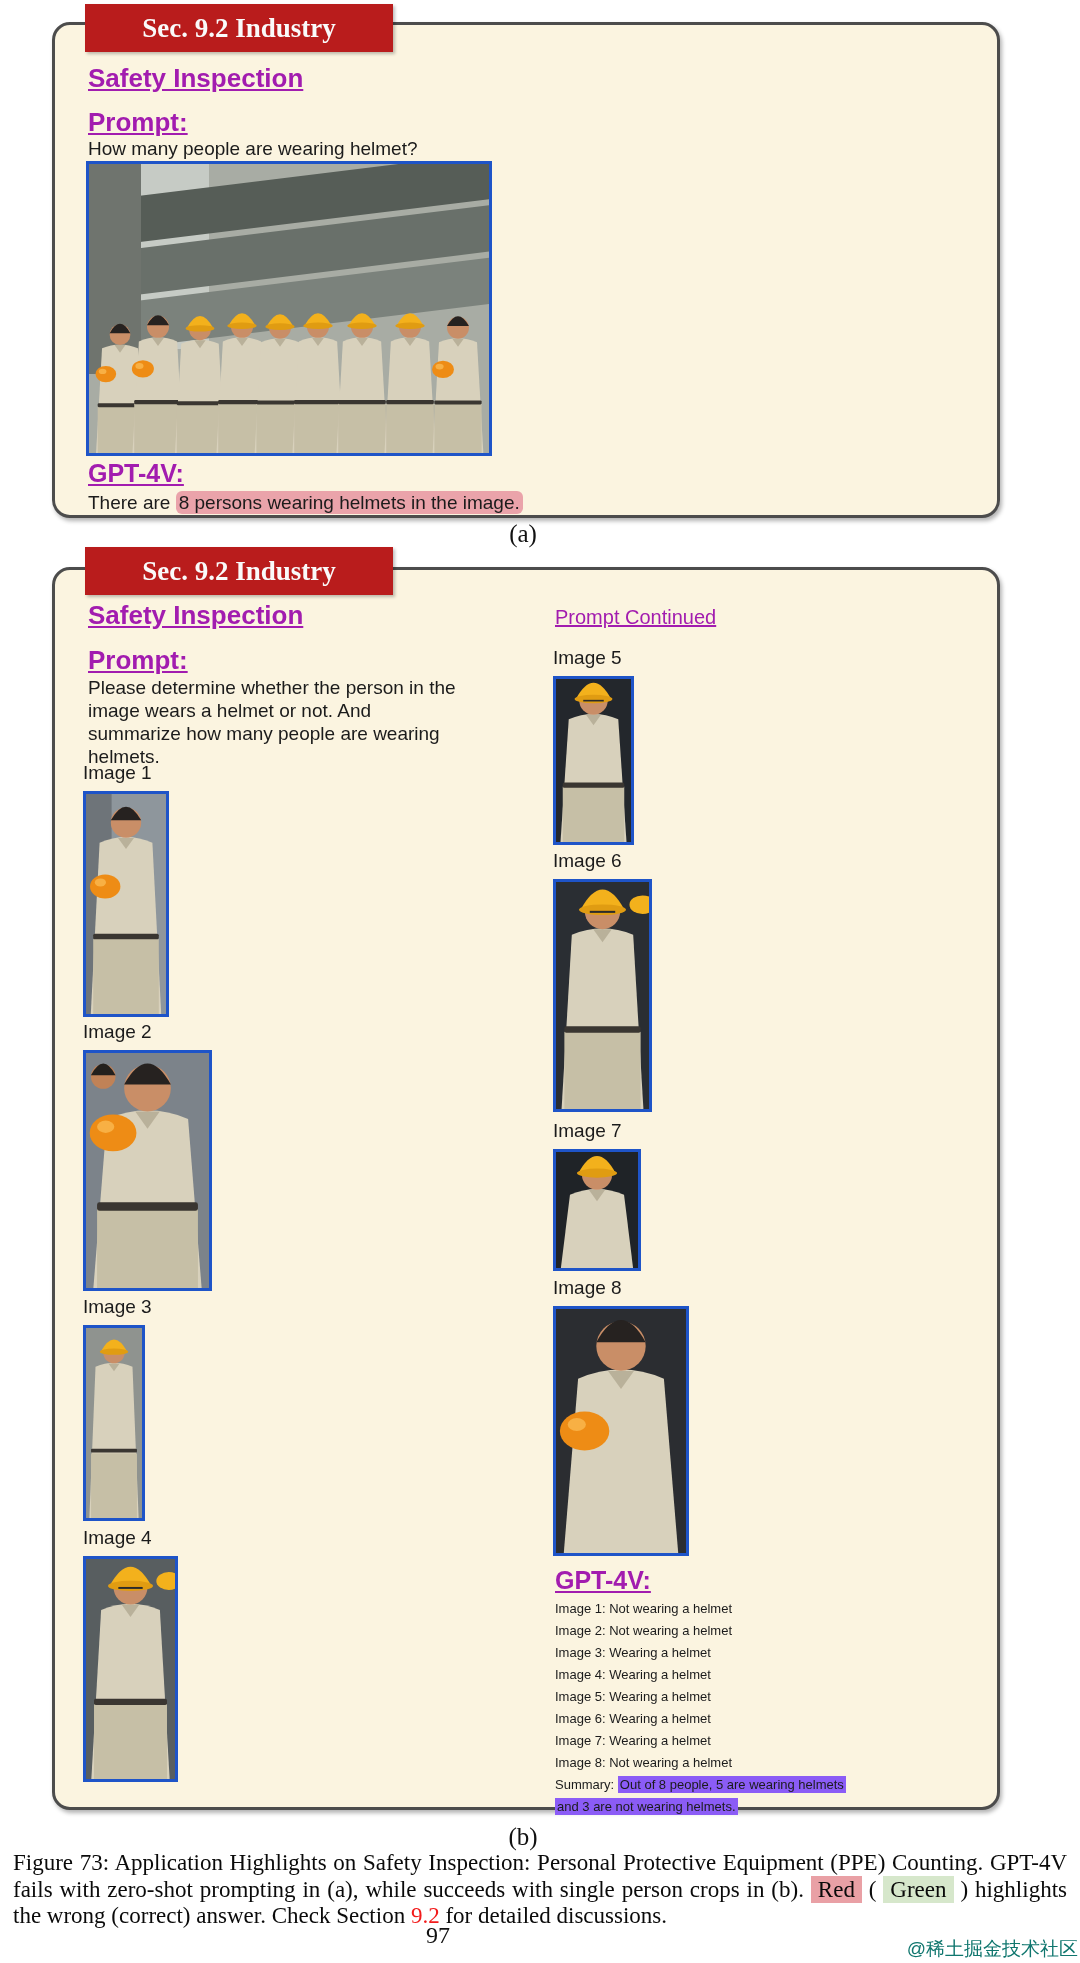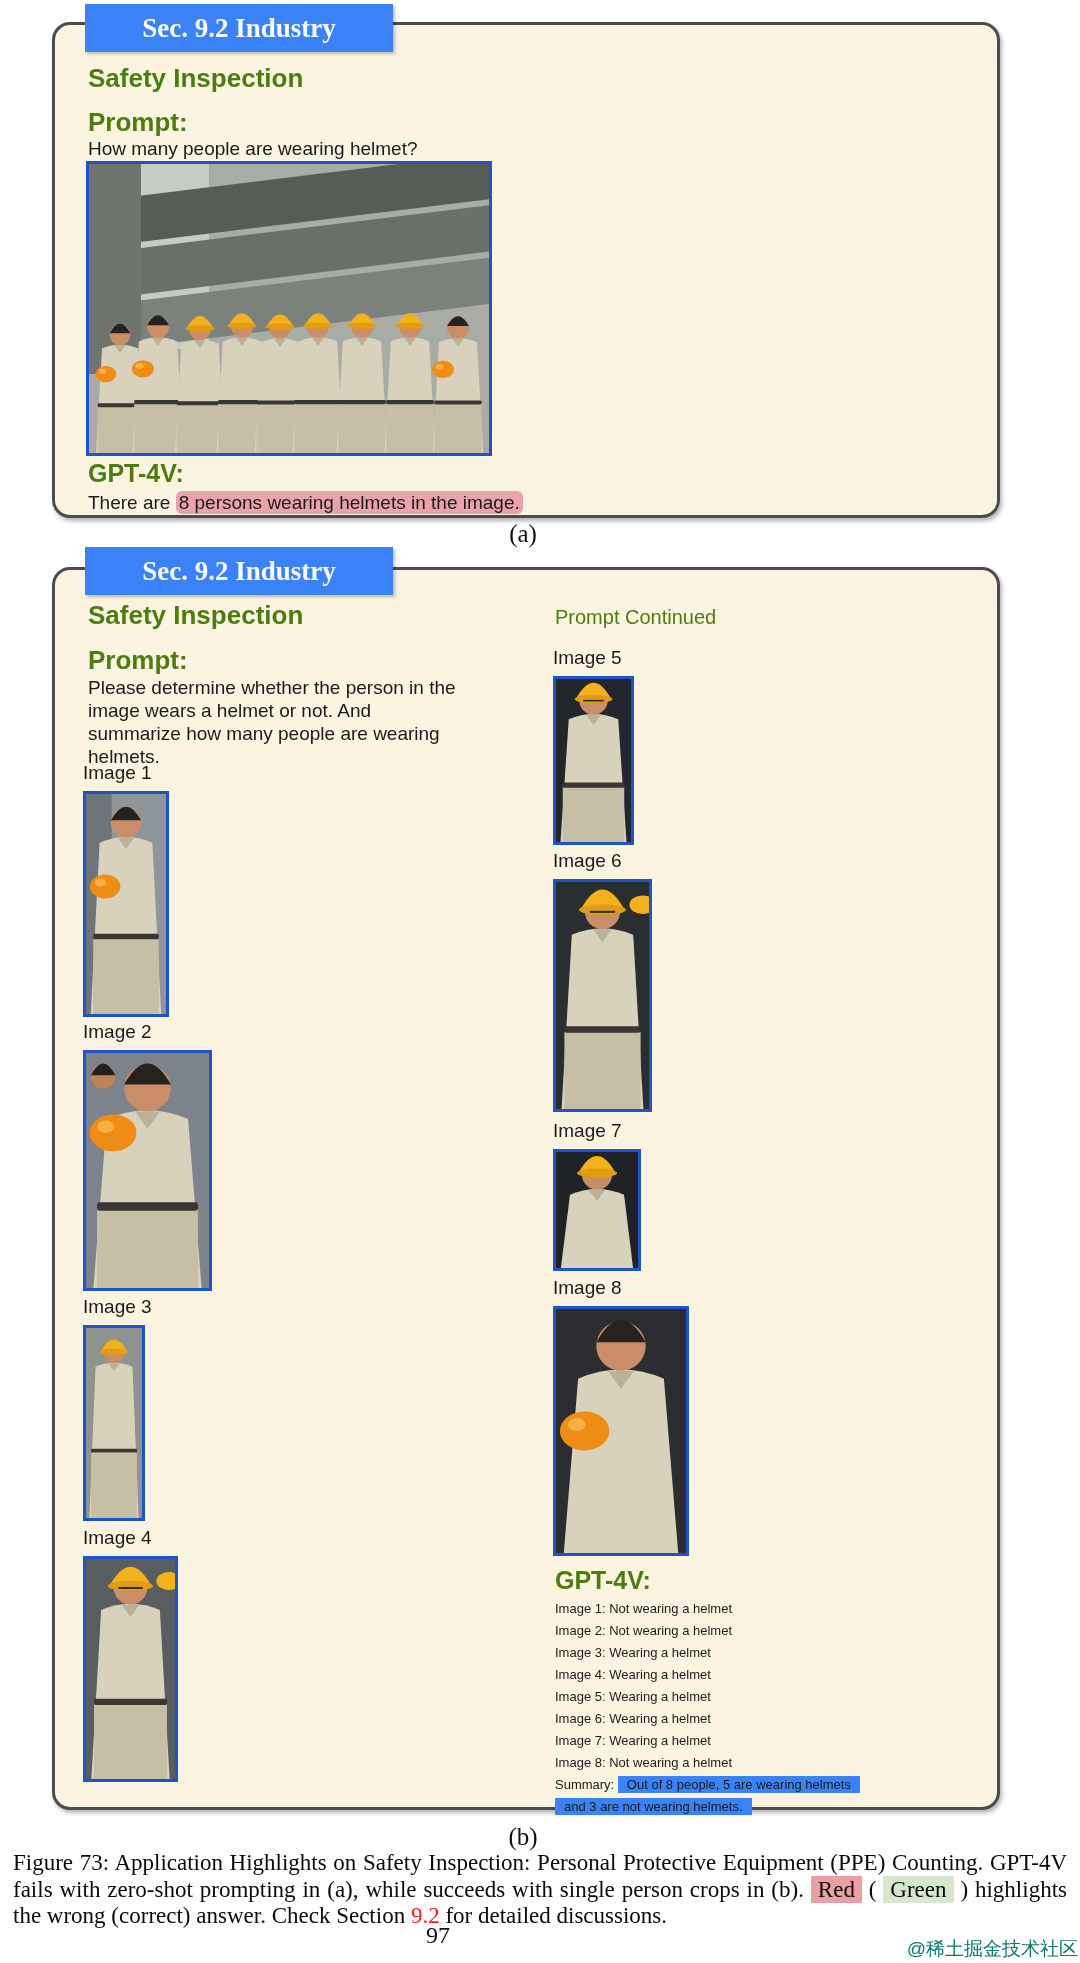--- a/index.html
+++ b/index.html
@@ -3,28 +3,28 @@
 <meta charset="utf-8">
 <style>
   html,body{margin:0;padding:0;background:#ffffff;}
   body{width:1080px;height:1963px;position:relative;font-family:"Liberation Sans",sans-serif;overflow:hidden;}
 
   .panel{position:absolute;background:#fbf4e0;border:3px solid #4c4c4c;border-radius:18px;
          box-shadow:2px 3px 4px rgba(0,0,0,0.30);}
   #panel-a{left:52px;top:22px;width:942px;height:490px;}
   #panel-b{left:52px;top:567px;width:942px;height:1237px;}
 
-  .tab{position:absolute;left:85px;width:308px;height:48px;background:#3b82f6;z-index:5;
+  .tab{position:absolute;left:85px;width:308px;height:48px;background:#b91c1c;z-index:5;
        color:#fafafa;font-family:"Liberation Serif",serif;font-weight:bold;font-size:27px;
        text-align:center;line-height:48px;box-shadow:2px 2px 3px rgba(0,0,0,0.25);}
   #tab-a{top:4px;}
   #tab-b{top:547px;}
 
   .abs{position:absolute;}
-  .blue-h{position:absolute;color:#4d7c0f;font-weight:bold;font-size:26px;}
+  .blue-h{position:absolute;color:#a21caf;font-weight:bold;font-size:26px;text-decoration:underline;}
   .blue-h.small{font-size:20px;font-weight:normal;}
   .body-text{position:absolute;color:#1b1b1b;font-size:19px;line-height:23px;}
   .img-label{color:#1b1b1b;font-size:19px;line-height:24px;}
 
   .crop{position:absolute;}
   .crop .ph{margin-top:6px;border:3px solid #1e54c8;line-height:0;background:#777;}
   .crop .ph svg{display:block;}
 
   #photo-a{position:absolute;left:31px;top:136px;width:400px;height:289px;
            border:3px solid #1e54c8;line-height:0;background:#9aa29c;}
@@ -33,21 +33,21 @@
   .c1{left:28px;top:191px;}  .c1 .ph{width:80px;height:220px;}
   .c2{left:28px;top:450px;}  .c2 .ph{width:123px;height:235px;}
   .c3{left:28px;top:725px;}  .c3 .ph{width:56px;height:190px;}
   .c4{left:28px;top:956px;}  .c4 .ph{width:89px;height:220px;}
   .c5{left:498px;top:76px;}  .c5 .ph{width:75px;height:163px;}
   .c6{left:498px;top:279px;} .c6 .ph{width:93px;height:227px;}
   .c7{left:498px;top:549px;} .c7 .ph{width:82px;height:116px;}
   .c8{left:498px;top:706px;} .c8 .ph{width:130px;height:244px;}
 
   .hl-red{background:#eaa3aa;padding:1px 3px;border-radius:6px;}
-  .hl-green{background:#3b82f6;padding:1px 9px;}
+  .hl-green{background:#8b5cf6;padding:1px 2px;}
 
   .resp-line{font-size:13px;line-height:22px;color:#1b1b1b;}
 
   .sub-label{position:absolute;left:52px;width:942px;text-align:center;
              font-family:"Liberation Serif",serif;font-size:25px;color:#111;}
 
   #caption{position:absolute;left:13px;top:1850px;width:1054px;
            font-family:"Liberation Serif",serif;font-size:23px;line-height:26.5px;
            color:#0a0a0a;text-align:justify;}
   #caption .cap-red{background:#e9a0a5;padding:1px 7px;}

